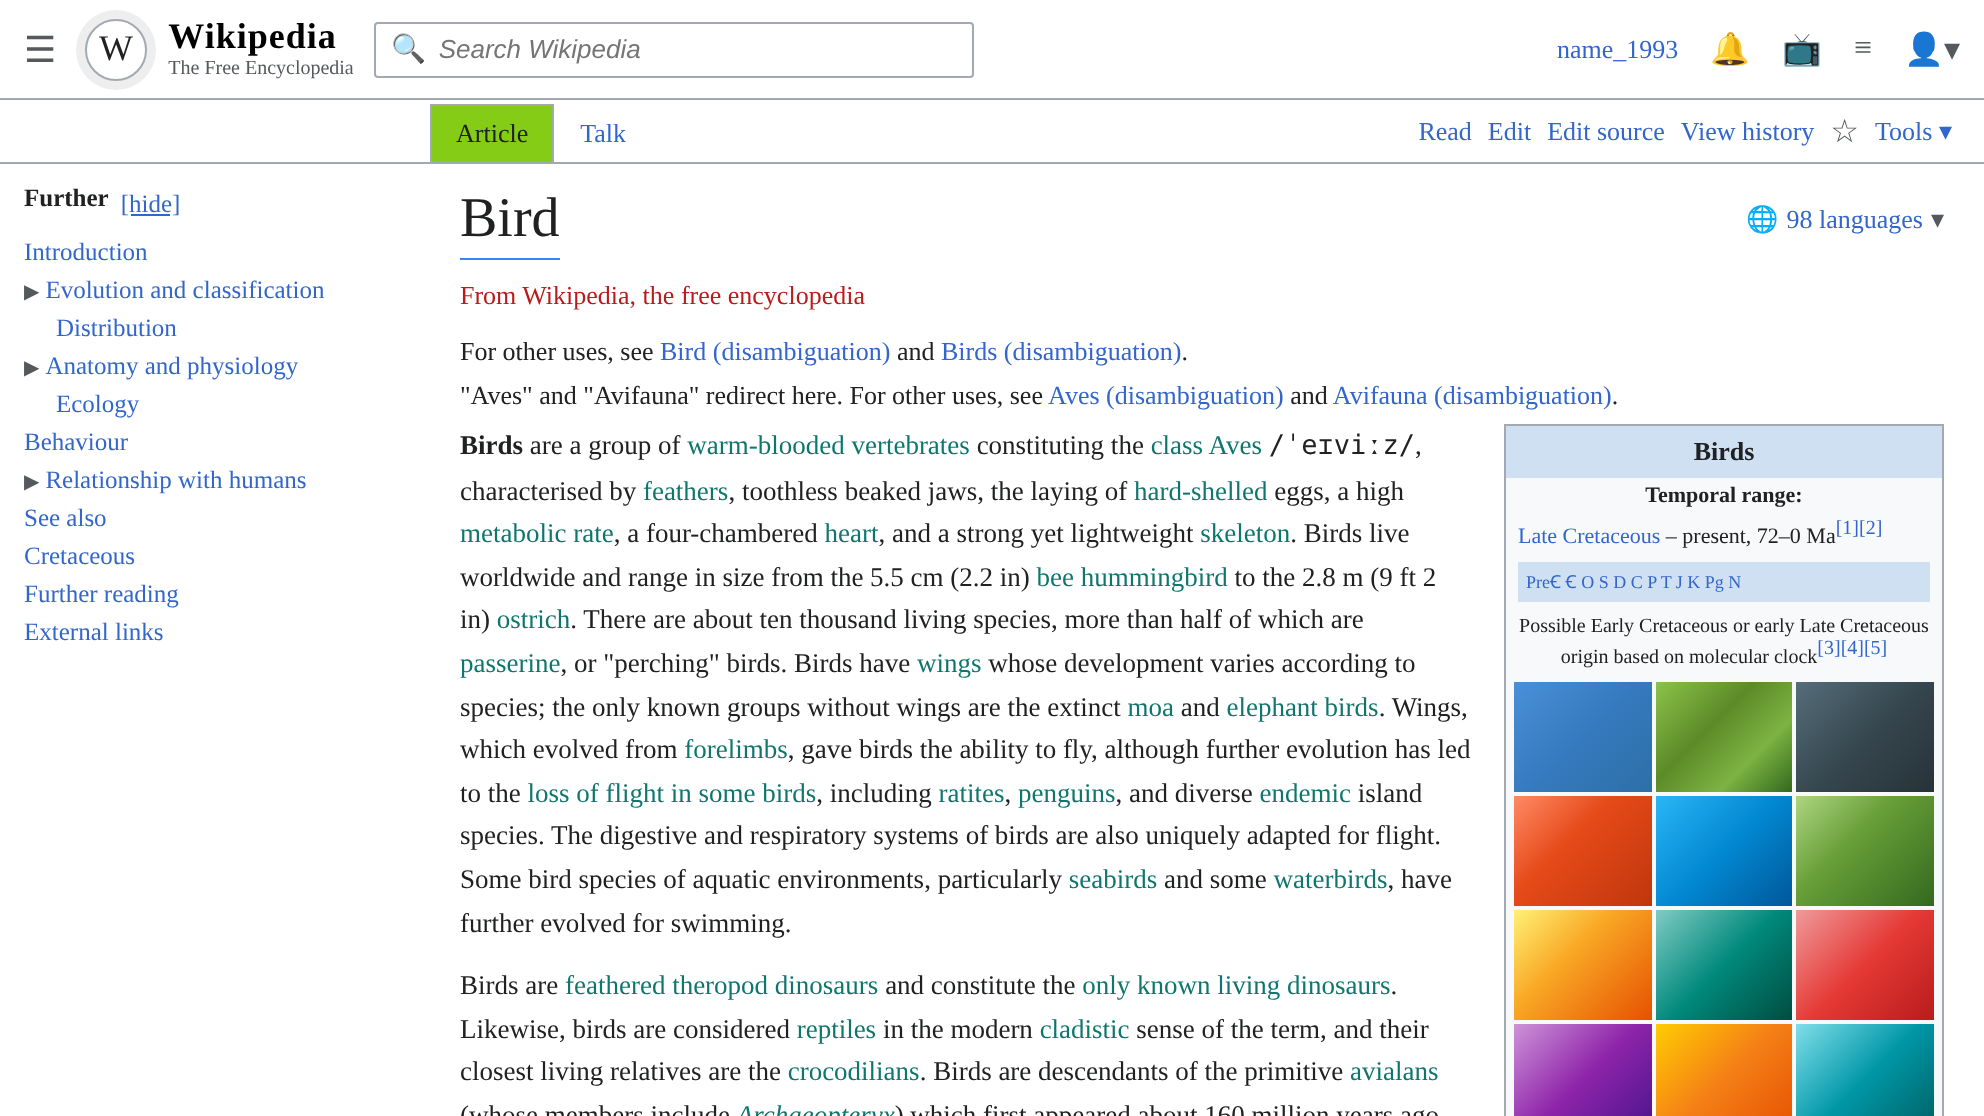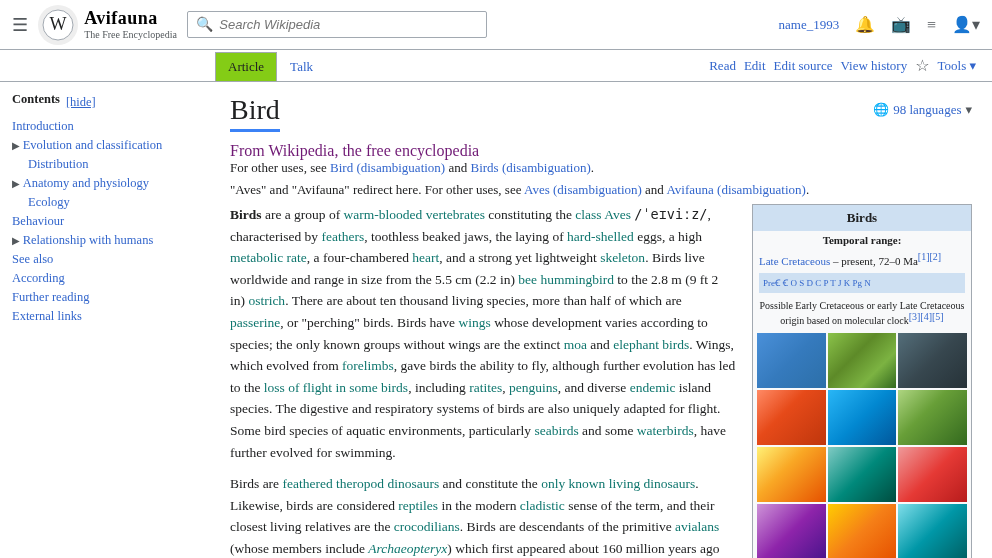--- a/index.html
+++ b/index.html
@@ -102,24 +102,24 @@
     .toc-item.parent { color: #3366cc; display: flex; align-items: center; gap: 3px; }
     .toc-item.indent { padding-left: 16px; }
     .toc-expander { font-size: 10px; color: #54595d; }
 
     
     #article-content {
       flex: 1;
       overflow-y: auto;
       padding: 12px 20px 20px 20px;
     }
-    #from-wikipedia { font-size: 16px; color: #701a75; }
+    #from-wikipedia { font-size: 13px; color: #b91c1c; margin-bottom: 12px; }
     .disambiguation { font-size: 13px; margin-bottom: 6px; color: #202122; }
     .disambiguation a { color: #3366cc; text-decoration: none; }
-    #article-title { font-family: 'Linux Libertine', Georgia, serif; font-size: 28px; font-weight: normal; border-bottom: 3px solid #3b82f6; padding-bottom: 3px; margin-bottom: 10px; }
+    #article-title { font-family: 'Linux Libertine', Georgia, serif; font-size: 28px; font-weight: normal; border-bottom: 1px solid #3b82f6; padding-bottom: 3px; margin-bottom: 10px; }
     .article-text { font-size: 13.5px; line-height: 1.6; margin-bottom: 10px; }
     .article-text a { color: #0f766e; text-decoration: none; }
 
     
     #infobox {
       float: right;
       width: 220px;
       border: 1px solid #a2a9b1;
       font-size: 12px;
       margin: 0 0 12px 16px;
@@ -171,21 +171,21 @@
 <div id="topbar">
   <span id="hamburger">☰</span>
   <a id="logo" href="#">
     <div id="logo-img">
       <svg width="32" height="32" viewBox="0 0 32 32">
         <circle cx="16" cy="16" r="15" fill="#fff" stroke="#a2a9b1" stroke-width="1"></circle>
         <text x="16" y="21" text-anchor="middle" font-size="18" fill="#202122">W</text>
       </svg>
     </div>
     <div id="logo-text">
-      <span id="logo-title">Avifauna</span>
+      <span id="logo-title">Wikipedia</span>
       <span id="logo-subtitle">The Free Encyclopedia</span>
     </div>
   </a>
   <div id="search-bar">
     <span id="search-icon">🔍</span>
     <input type="text" placeholder="Search Wikipedia" style="">
   </div>
   <div id="topbar-right">
     <span class="topbar-btn">name_1993</span>
     <span class="topbar-icon">🔔</span>
@@ -205,33 +205,33 @@
     <a class="tab-action" href="#">View history</a>
     <span class="star-icon">☆</span>
     <a class="tab-action" href="#">Tools ▾</a>
   </div>
 </div>
 
 <div id="main-layout">
 
   <div id="sidebar">
     <div id="toc-header" style="display:flex; align-items:center; gap:6px; margin-bottom:4px;">
-      <span id="toc-title">Contents</span>
+      <span id="toc-title">Further</span>
       <a id="toc-hide" href="#">[hide]</a>
     </div>
     <div id="toc-items">
       <a class="toc-item" href="#">Introduction</a>
       <a class="toc-item parent" href="#"><span class="toc-expander">▶</span> Evolution and classification</a>
       <a class="toc-item indent" href="#">Distribution</a>
       <a class="toc-item parent" href="#"><span class="toc-expander">▶</span> Anatomy and physiology</a>
       <a class="toc-item indent" href="#">Ecology</a>
       <a class="toc-item" href="#">Behaviour</a>
       <a class="toc-item parent" href="#"><span class="toc-expander">▶</span> Relationship with humans</a>
       <a class="toc-item" href="#">See also</a>
-      <a class="toc-item" href="#">According</a>
+      <a class="toc-item" href="#">Cretaceous</a>
       <a class="toc-item" href="#">Further reading</a>
       <a class="toc-item" href="#">External links</a>
     </div>
   </div>
 
   <div id="article-content">
     <div style="display:flex; align-items:flex-start; justify-content:space-between;">
       <h1 id="article-title">Bird</h1>
       <div style="display:flex; align-items:center; gap:4px; margin-top:8px; font-size:13px;">
         <span style="color:#3366cc;">🌐</span>

